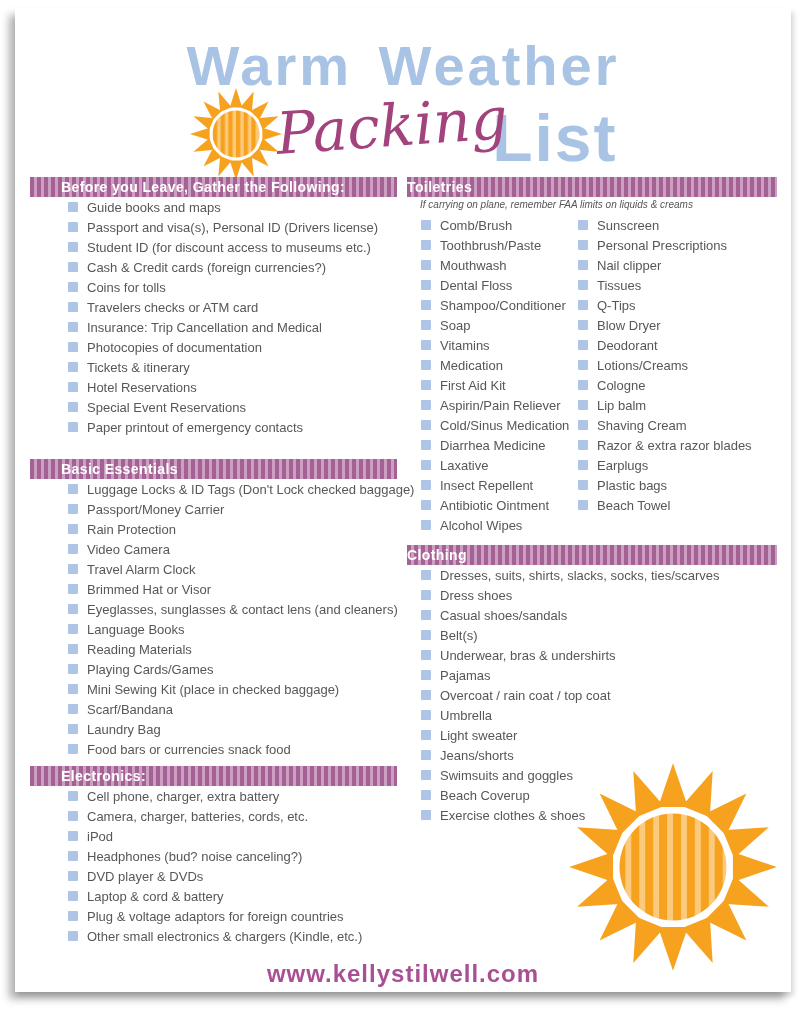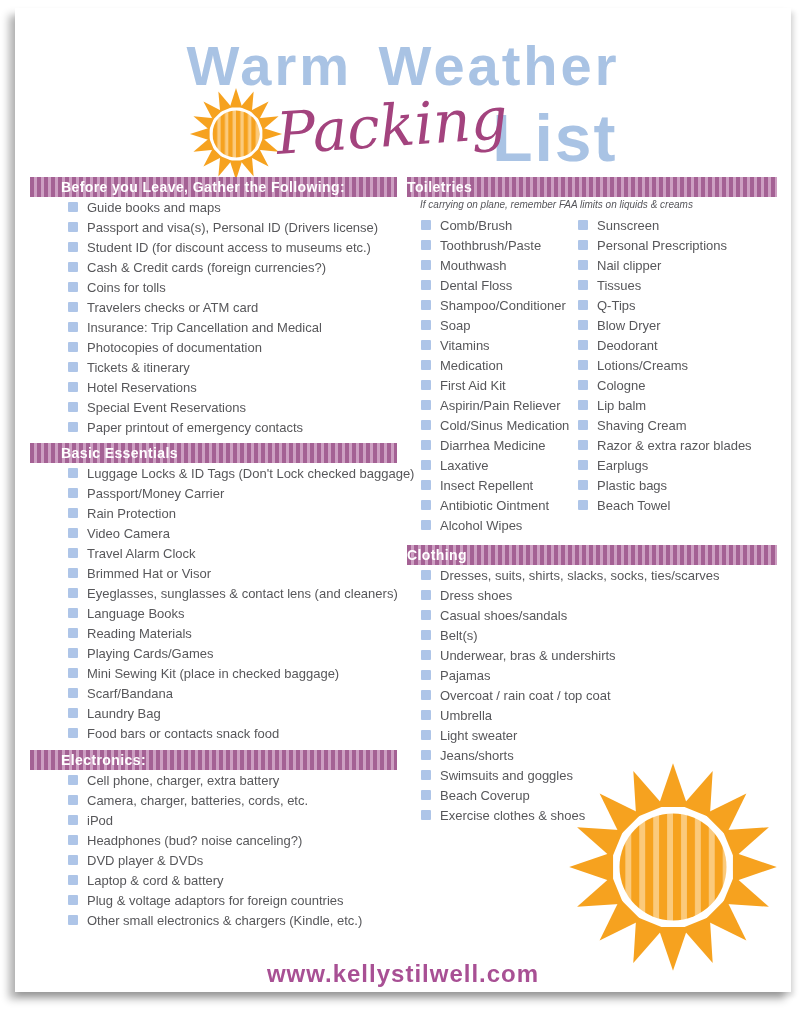--- a/index.html
+++ b/index.html
@@ -50,21 +50,21 @@
   .bar{
     height:20px;display:flex;align-items:center;
     background:repeating-linear-gradient(90deg,
       var(--stripe-dark) 0px, var(--stripe-dark) 4px,
       var(--stripe-light) 4px, var(--stripe-light) 7px);
     color:#ffffff;font-weight:bold;font-size:14px;letter-spacing:0.4px;
     white-space:nowrap;
   }
   .bar-indent span{padding-left:31px;}
   .bar-small-indent span{}
-  .mt6{margin-top:6px;}
+  .mt6{margin-top:22px;}
   .mt7{margin-top:7px;}
   .mt10{margin-top:10px;}
   
   .item{display:flex;align-items:center;height:20px;}
   .checkbox{
     width:10px;height:10px;flex:0 0 auto;background:var(--checkbox-blue);
     border-radius:1px;margin-right:9px;
   }
   .item-label{
     font-size:13px;color:var(--text-gray);white-space:nowrap;line-height:1;
@@ -234,21 +234,21 @@
           <div class="item">
             <span class="checkbox"></span>
             <span class="item-label">Scarf/Bandana</span>
           </div>
           <div class="item">
             <span class="checkbox"></span>
             <span class="item-label">Laundry Bag</span>
           </div>
           <div class="item">
             <span class="checkbox"></span>
-            <span class="item-label">Food bars or contacts snack food</span>
+            <span class="item-label">Food bars or currencies snack food</span>
           </div>
         </div>
 
       <div class="bar bar-indent mt7">
         <span>Electronics:</span>
       </div>
       <div class="list">
           <div class="item">
             <span class="checkbox"></span>
             <span class="item-label">Cell phone, charger, extra battery</span>

